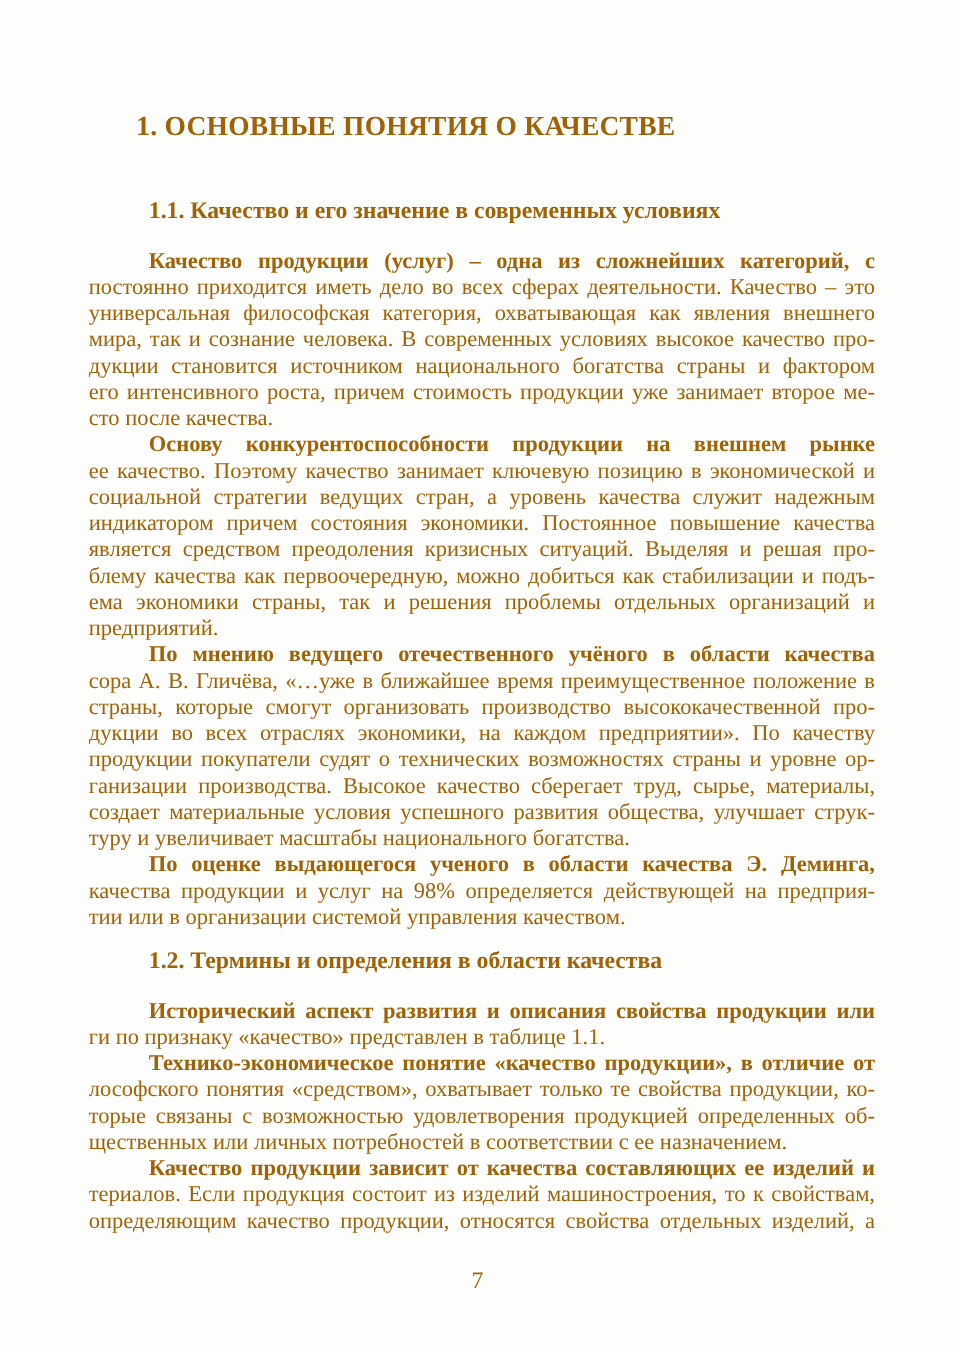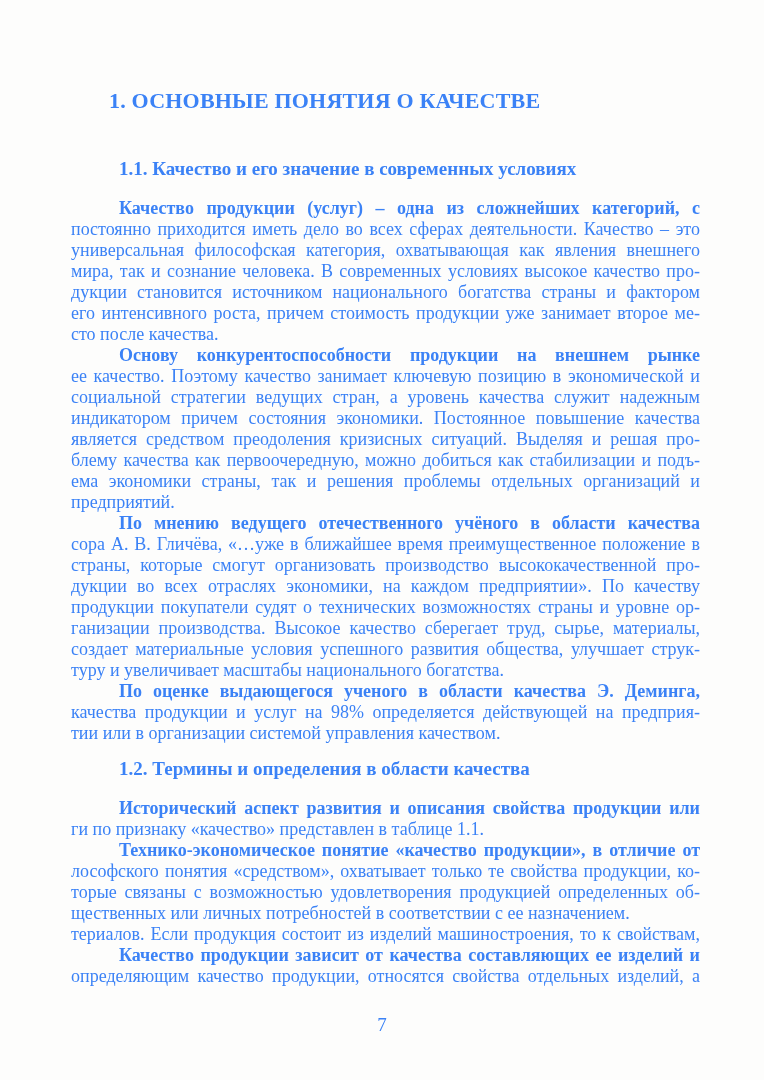--- a/index.html
+++ b/index.html
@@ -4,21 +4,21 @@
 <style>
   * { box-sizing: border-box; }
   html, body { margin: 0; padding: 0; background: #ffffff; }
 
   .page {
     position: relative;
     width: 764px;
     height: 1080px;
     margin: 0;
     background: #fdfdfc;
-    color: #3b82f6;
+    color: #a16207;
     font-family: "Liberation Serif", "DejaVu Serif", serif;
     padding: 88px 64px 0 71px;
     overflow: hidden;
   }
 
   .chapter-title {
     margin: 0 0 45px 38px;
     font-size: 22px;
     line-height: 25px;
     font-weight: 700;
@@ -105,20 +105,20 @@
         <div class="line first">Исторический аспект развития и описания свойства продукции или услу-</div>
         <div class="line last">ги по признаку «качество» представлен в таблице 1.1.</div>
       </div>
       <div class="para">
         <div class="line first">Технико-экономическое понятие «качество продукции», в отличие от фи-</div>
         <div class="line">лософского понятия «средством», охватывает только те свойства продукции, ко-</div>
         <div class="line">торые связаны с возможностью удовлетворения продукцией определенных об-</div>
         <div class="line last">щественных или личных потребностей в соответствии с ее назначением.</div>
       </div>
       <div class="para">
+        <div class="line first">Качество продукции зависит от качества составляющих ее изделий и ма-</div>
         <div class="line">териалов. Если продукция состоит из изделий машиностроения, то к свойствам,</div>
-        <div class="line first">Качество продукции зависит от качества составляющих ее изделий и ма-</div>
         <div class="line">определяющим качество продукции, относятся свойства отдельных изделий, а</div>
       </div>
     </div>
 
   <div class="page-number">7</div>
 </div>
 
 </body></html>

